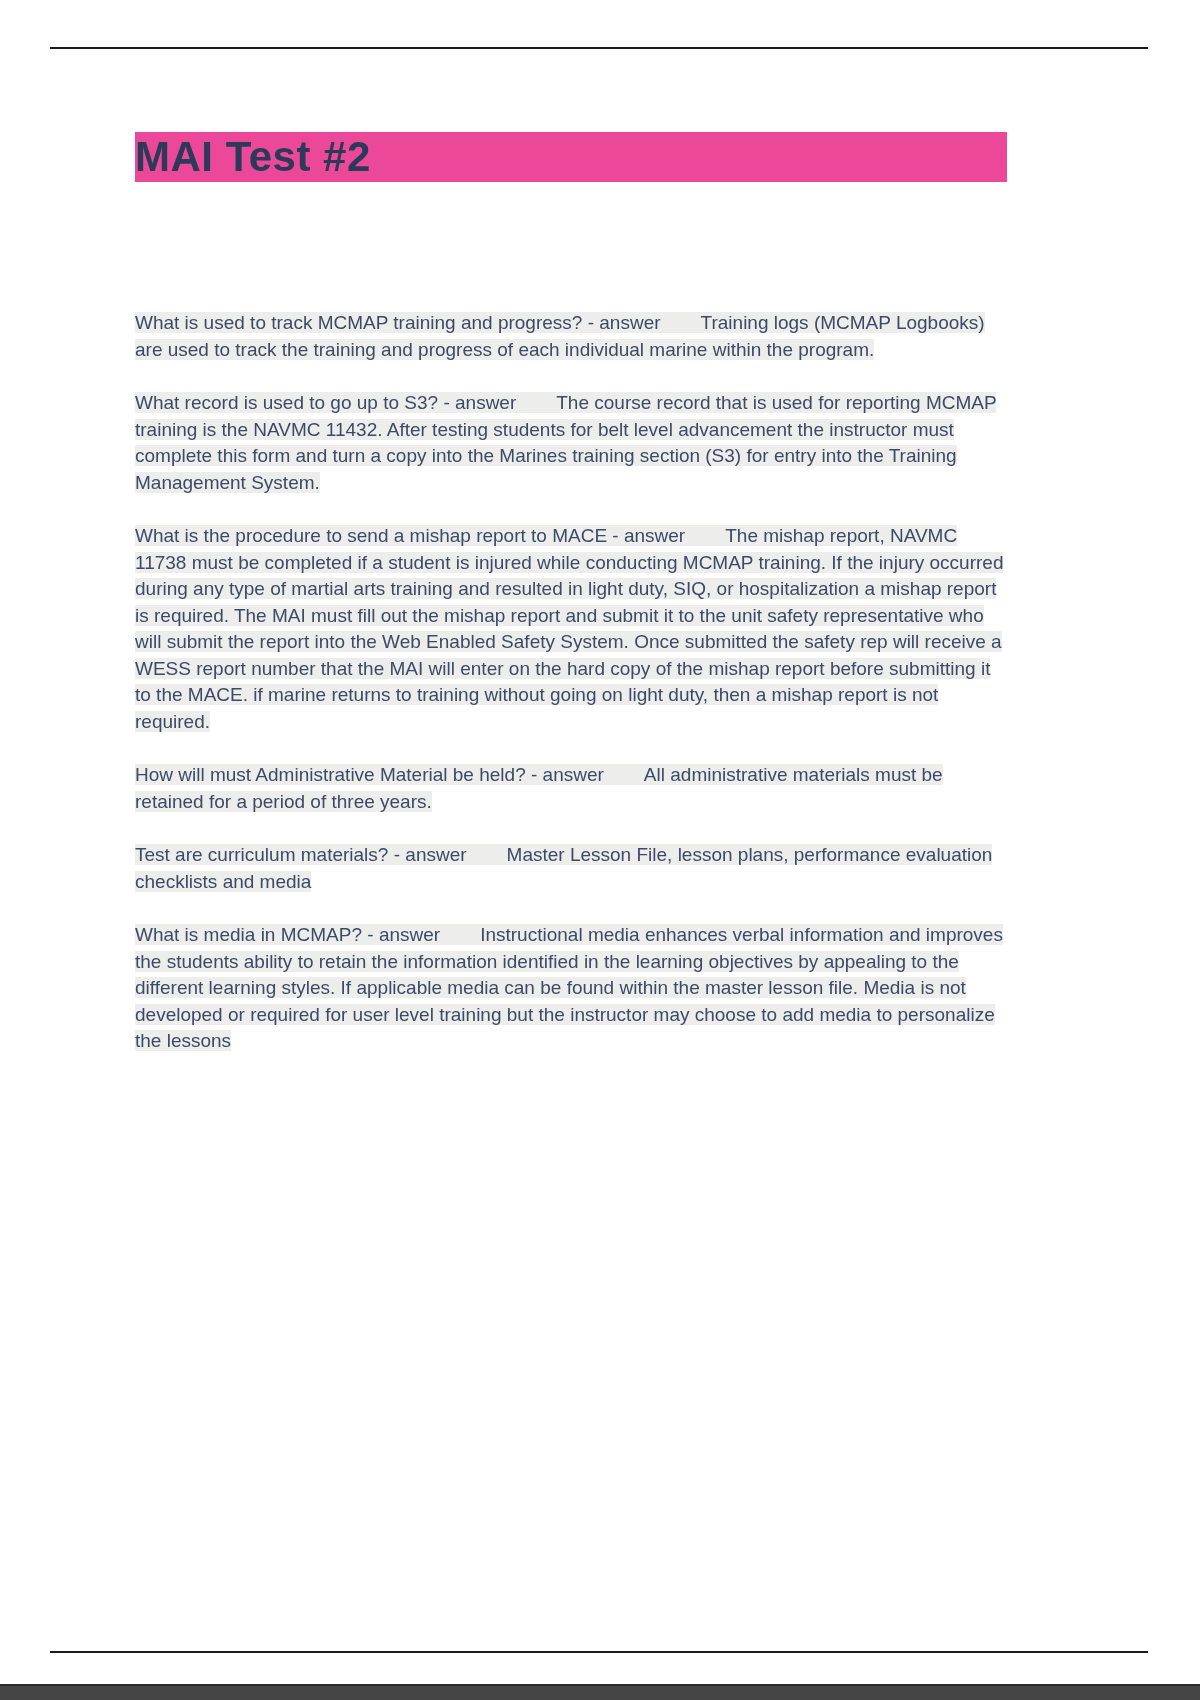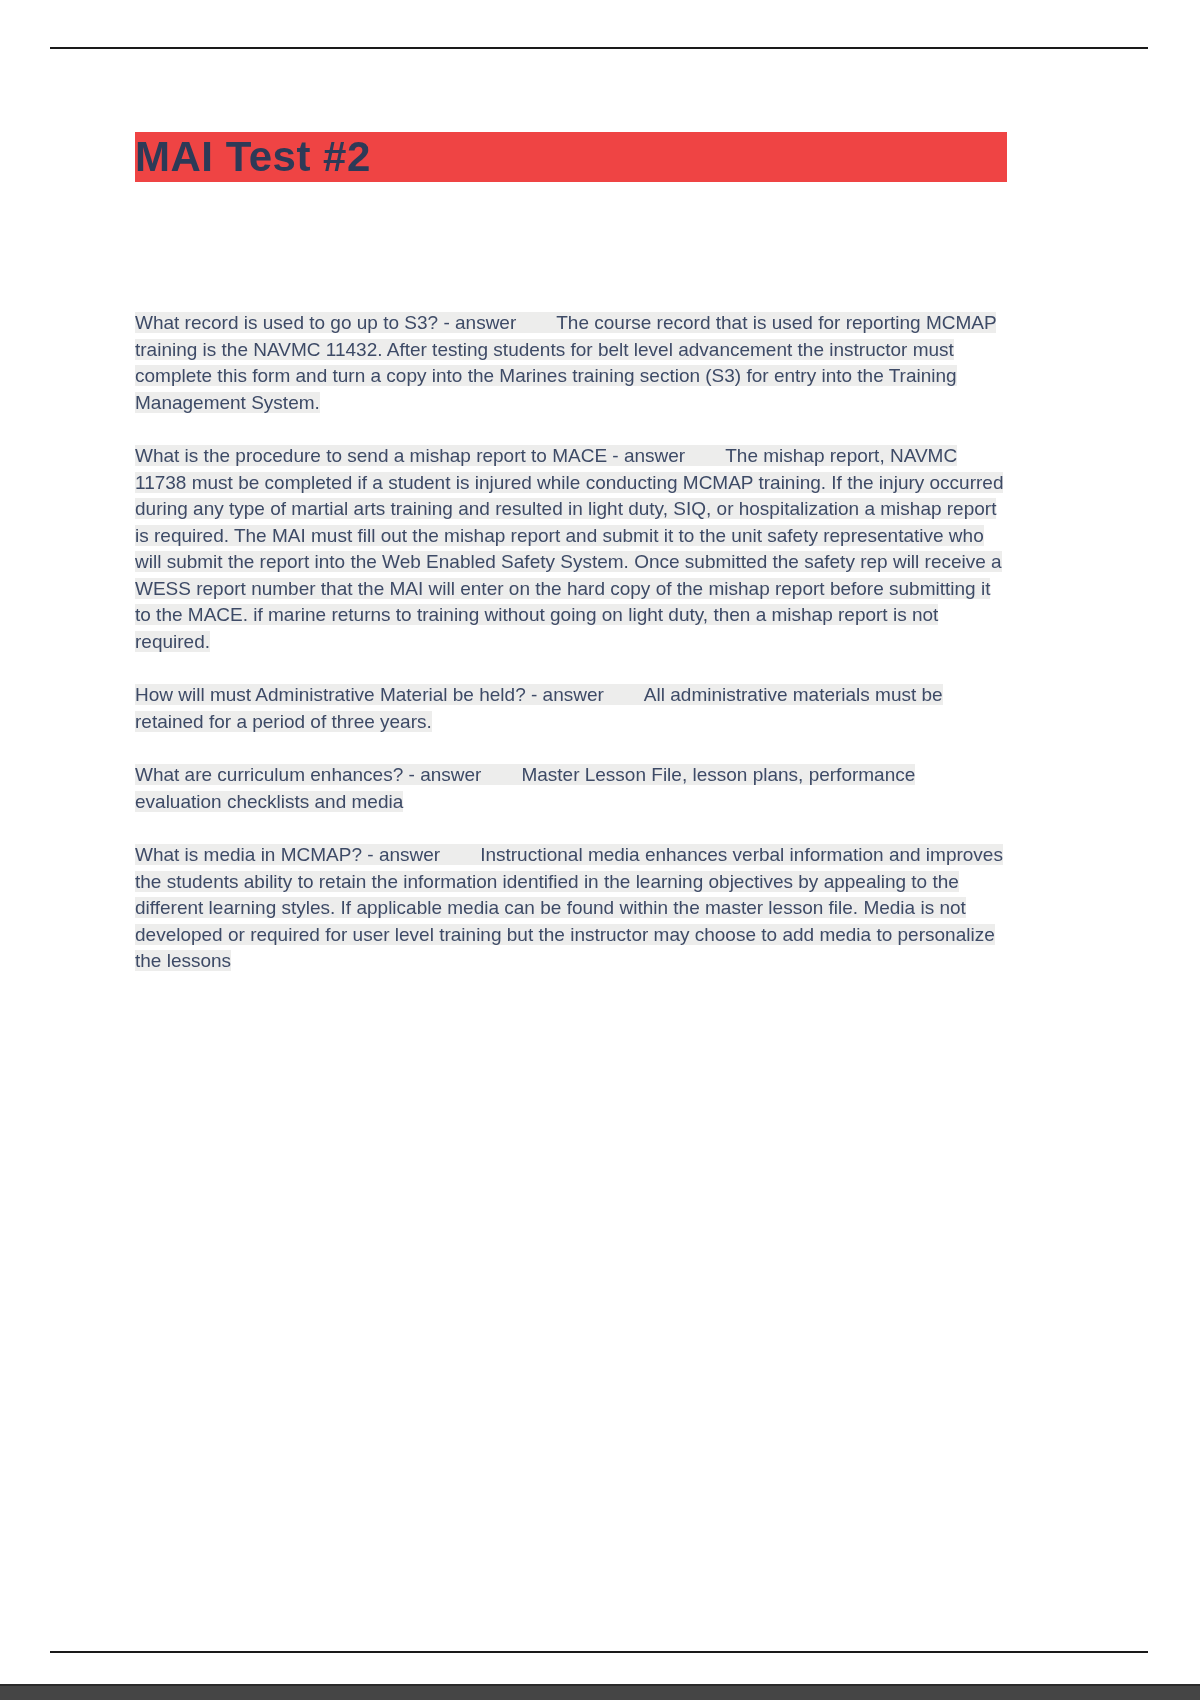--- a/index.html
+++ b/index.html
@@ -45,21 +45,21 @@
     border-top: 2px solid #2a2a2a;
   }
   .content {
     position: absolute;
     left: 135px;
     width: 872px;
     top: 132px;
   }
   .doc-title {
     display: block;
-    background: #ef4444;
+    background: #ec4899;
     color: #2d3a57;
     font-size: 42px;
     font-weight: bold;
     line-height: 50px;
     padding: 0 6px 0 0;
     margin: 0 0 128px 0;
     letter-spacing: 0.5px;
   }
   .qa {
     font-size: 19px;
@@ -81,29 +81,30 @@
 <body>
 
 <div class="page">
 
   <div class="rule-top"></div>
 
   <div class="content">
 
     <h1 class="doc-title">MAI Test #2</h1>
 
+    <p class="qa"><span class="hl"><span>What is used to track MCMAP training and progress?</span> <span class="sep">- answer</span><span class="answer">Training logs (MCMAP Logbooks) are used to track the training and progress of each individual marine within the program.</span></span></p>
 
     <p class="qa"><span class="hl"><span>What record is used to go up to S3?</span> <span class="sep">- answer</span><span class="answer">The course record that is used for reporting MCMAP training is the NAVMC 11432. After testing students for belt level advancement the instructor must complete this form and turn a copy into the Marines training section (S3) for entry into the Training Management System.</span></span></p>
 
     <p class="qa"><span class="hl"><span>What is the procedure to send a mishap report to MACE</span> <span class="sep">- answer</span><span class="answer">The mishap report, NAVMC 11738 must be completed if a student is injured while conducting MCMAP training. If the injury occurred during any type of martial arts training and resulted in light duty, SIQ, or hospitalization a mishap report is required. The MAI must fill out the mishap report and submit it to the unit safety representative who will submit the report into the Web Enabled Safety System. Once submitted the safety rep will receive a WESS report number that the MAI will enter on the hard copy of the mishap report before submitting it to the MACE. if marine returns to training without going on light duty, then a mishap report is not required.</span></span></p>
 
 
     <p class="qa"><span class="hl"><span>How will must Administrative Material be held?</span> <span class="sep">- answer</span><span class="answer">All administrative materials must be retained for a period of three years.</span></span></p>
 
-    <p class="qa"><span class="hl"><span>What are curriculum enhances?</span> <span class="sep">- answer</span><span class="answer">Master Lesson File, lesson plans, performance evaluation checklists and media</span></span></p>
+    <p class="qa"><span class="hl"><span>Test are curriculum materials?</span> <span class="sep">- answer</span><span class="answer">Master Lesson File, lesson plans, performance evaluation checklists and media</span></span></p>
 
 
     <p class="qa"><span class="hl"><span>What is media in MCMAP?</span> <span class="sep">- answer</span><span class="answer">Instructional media enhances verbal information and improves the students ability to retain the information identified in the learning objectives by appealing to the different learning styles. If applicable media can be found within the master lesson file. Media is not developed or required for user level training but the instructor may choose to add media to personalize the lessons</span></span></p>
 
   </div>
 
   <div class="rule-bottom"></div>
   <div class="footer-bar"></div>
 
 </div>

